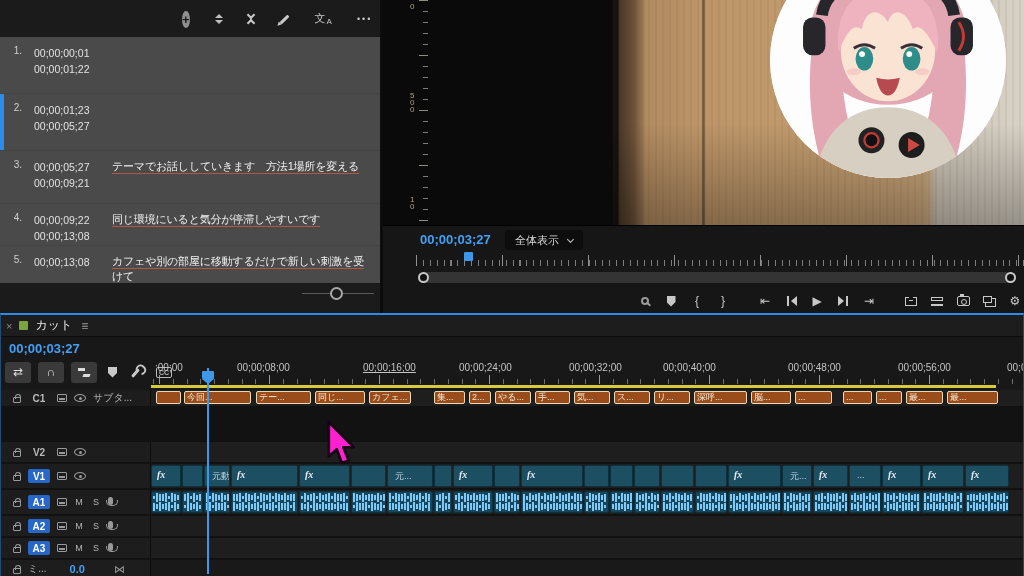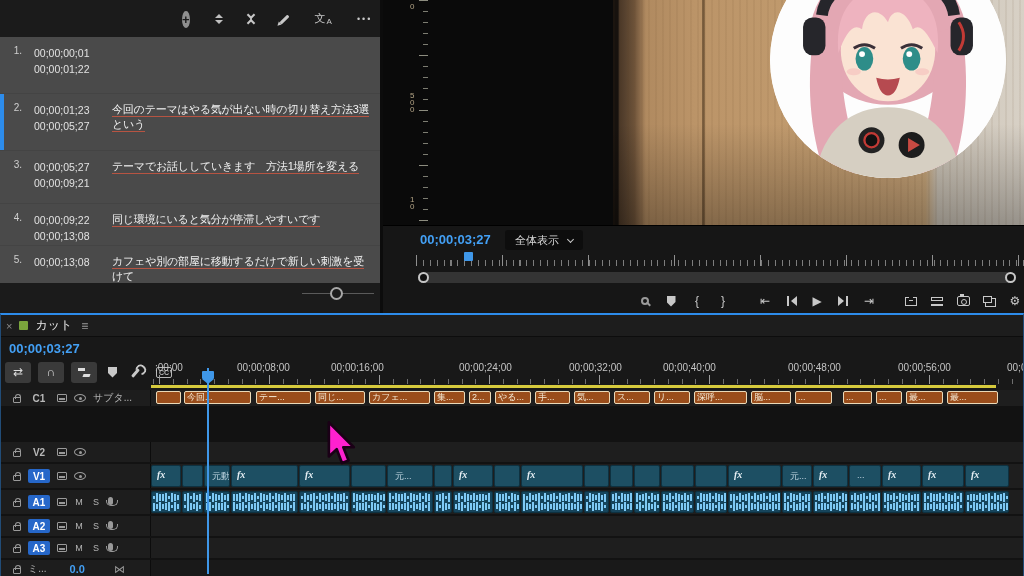--- a/index.html
+++ b/index.html
@@ -187,21 +187,20 @@
             <div>00;00;00;01</div>
             <div>00;00;01;22</div>
           </div>
         </div>
         <div class="cap-row sel" style="height: 57px;">
           <span class="cap-num">2.</span>
           <div class="cap-times">
             <div>00;00;01;23</div>
             <div>00;00;05;27</div>
           </div>
-          <span class="cap-text"><u>今回のテーマはやる気が出ない時の切り替え方法3選という</u></span>
         </div>
         <div class="cap-row" style="height: 53px;">
           <span class="cap-num">3.</span>
           <div class="cap-times">
             <div>00;00;05;27</div>
             <div>00;00;09;21</div>
           </div>
           <span class="cap-text"><u>テーマでお話ししていきます　方法1場所を変える</u></span>
         </div>
         <div class="cap-row" style="height: 42px;">
@@ -344,21 +343,21 @@
           <i class="ic-wrench"></i>
         </span>
       <span style="margin-left:8px" class="ic-cc">CC</span>
     </div>
     <div class="tl-ruler">
       <span class="tl-ticks"></span>
         <span class="tl-ticksmaj"></span>
       <span class="workline"></span>
     <span class="tl-rlabel" style="left: 4px;">;00;00</span>
         <span class="tl-rlabel" style="left: 86px;">00;00;08;00</span>
-        <span class="tl-rlabel" style="left: 180px;">00;00;16;00</span>
+        <span class="tl-rlabel" style="left: 212px; text-decoration: underline;">00;00;16;00</span>
         <span class="tl-rlabel" style="left: 308px;">00;00;24;00</span>
         <span class="tl-rlabel" style="left: 418px;">00;00;32;00</span>
         <span class="tl-rlabel" style="left: 512px;">00;00;40;00</span>
         <span class="tl-rlabel" style="left: 637px;">00;00;48;00</span>
         <span class="tl-rlabel" style="left: 747px;">00;00;56;00</span>
         <span class="tl-rlabel" style="left: 856px;">00;0</span>
       </div>
 
     <div class="tracks">
 
@@ -369,21 +368,21 @@
           <i class="ic-mon"></i>
           <i class="ic-eye"></i>
           <span class="tlabel">サブタ...</span>
         </div>
         <div class="tbody">
             <div class="c1body">
               <div class="capclip" style="left: 5px; width: 25px;"></div>
               <div class="capclip" style="left: 33px; width: 67px;">今回...</div>
               <div class="capclip" style="left: 105px; width: 55px;">テー...</div>
               <div class="capclip" style="left: 164px; width: 50px;">同じ...</div>
-              <div class="capclip" style="left: 218px; width: 61px;">カフェ...</div>
+              <div class="capclip" style="left: 218px; width: 42px;">カフェ...</div>
               <div class="capclip" style="left: 283px; width: 31px;">集...</div>
               <div class="capclip" style="left: 318px; width: 22px;">2...</div>
               <div class="capclip" style="left: 344px; width: 36px;">やる...</div>
               <div class="capclip" style="left: 384px; width: 35px;">手...</div>
               <div class="capclip" style="left: 423px; width: 36px;">気...</div>
               <div class="capclip" style="left: 463px; width: 36px;">ス...</div>
               <div class="capclip" style="left: 503px; width: 36px;">リ...</div>
               <div class="capclip" style="left: 543px; width: 53px;">深呼...</div>
               <div class="capclip" style="left: 600px; width: 40px;">脳...</div>
               <div class="capclip" style="left: 644px; width: 37px;">...</div>

